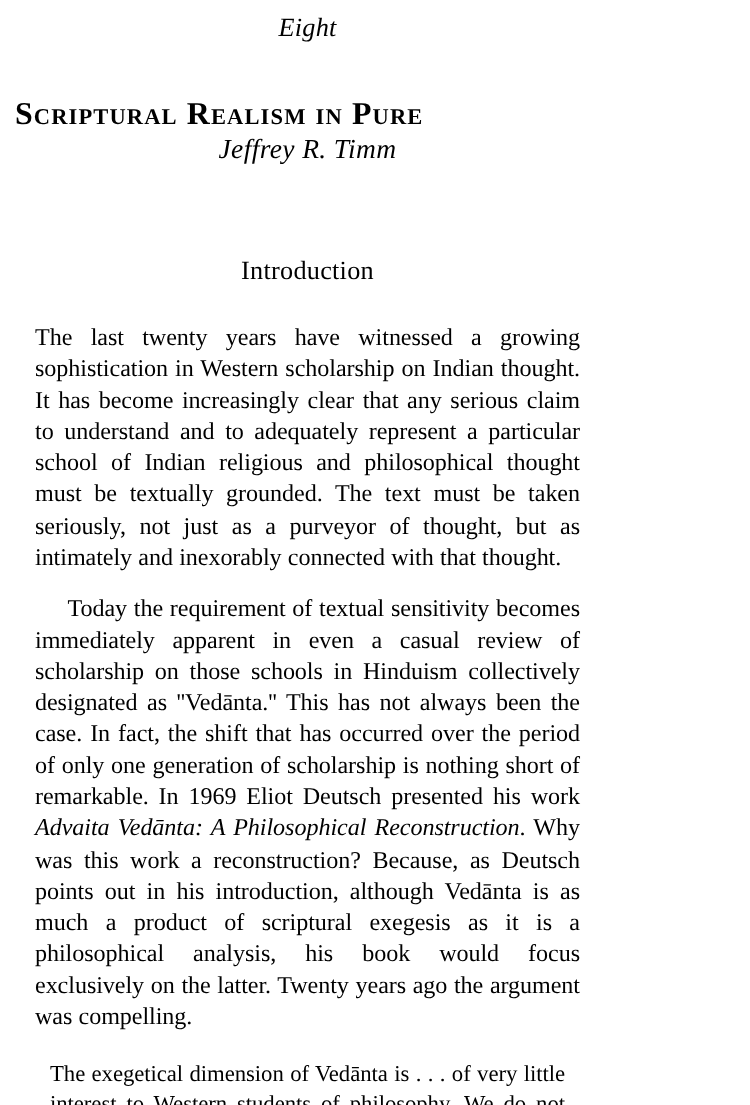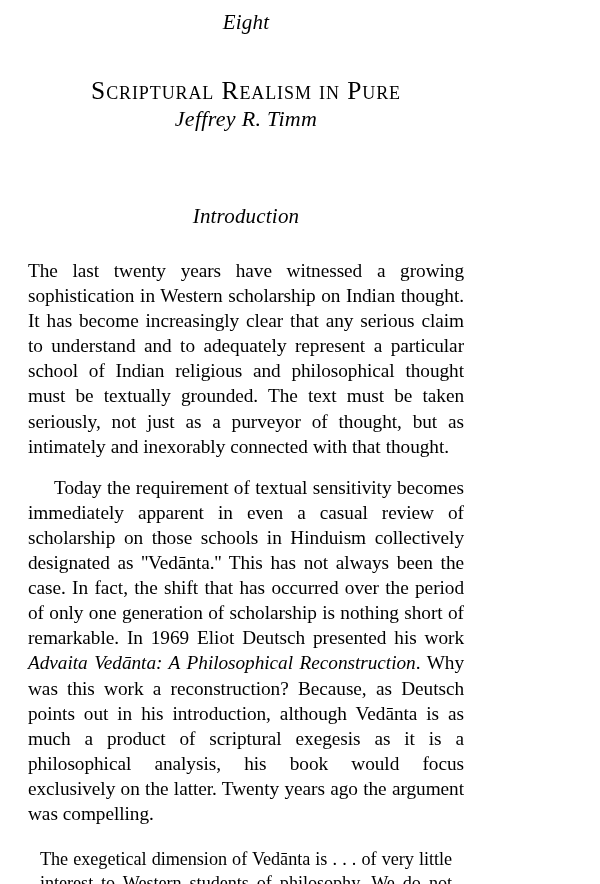--- a/index.html
+++ b/index.html
@@ -30,43 +30,43 @@
   .chapter-number {
     text-align: center;
     font-style: italic;
     font-size: 21px;
     line-height: 1;
     letter-spacing: 0.2px;
     padding-top: 12px;
   }
 
   .title-block {
-    text-align: center;
+    text-align: left;
     margin-top: 40px;
+    font-weight: bold;
   }
 
   .title-line {
     font-variant: small-caps;
     font-size: 25.5px;
     line-height: 35px;
     letter-spacing: 0.9px;
     white-space: nowrap;
   }
 
   .author {
     text-align: center;
     font-style: italic;
     font-size: 22px;
     line-height: 1;
     letter-spacing: 0.3px;
   }
 
   .section-heading {
     text-align: center;
-    font-style: italic;
     font-size: 21px;
     line-height: 1;
     margin-top: 76px;
     letter-spacing: 0.2px;
   }
 
   
 
   .body-area {
     margin-top: 31px;

